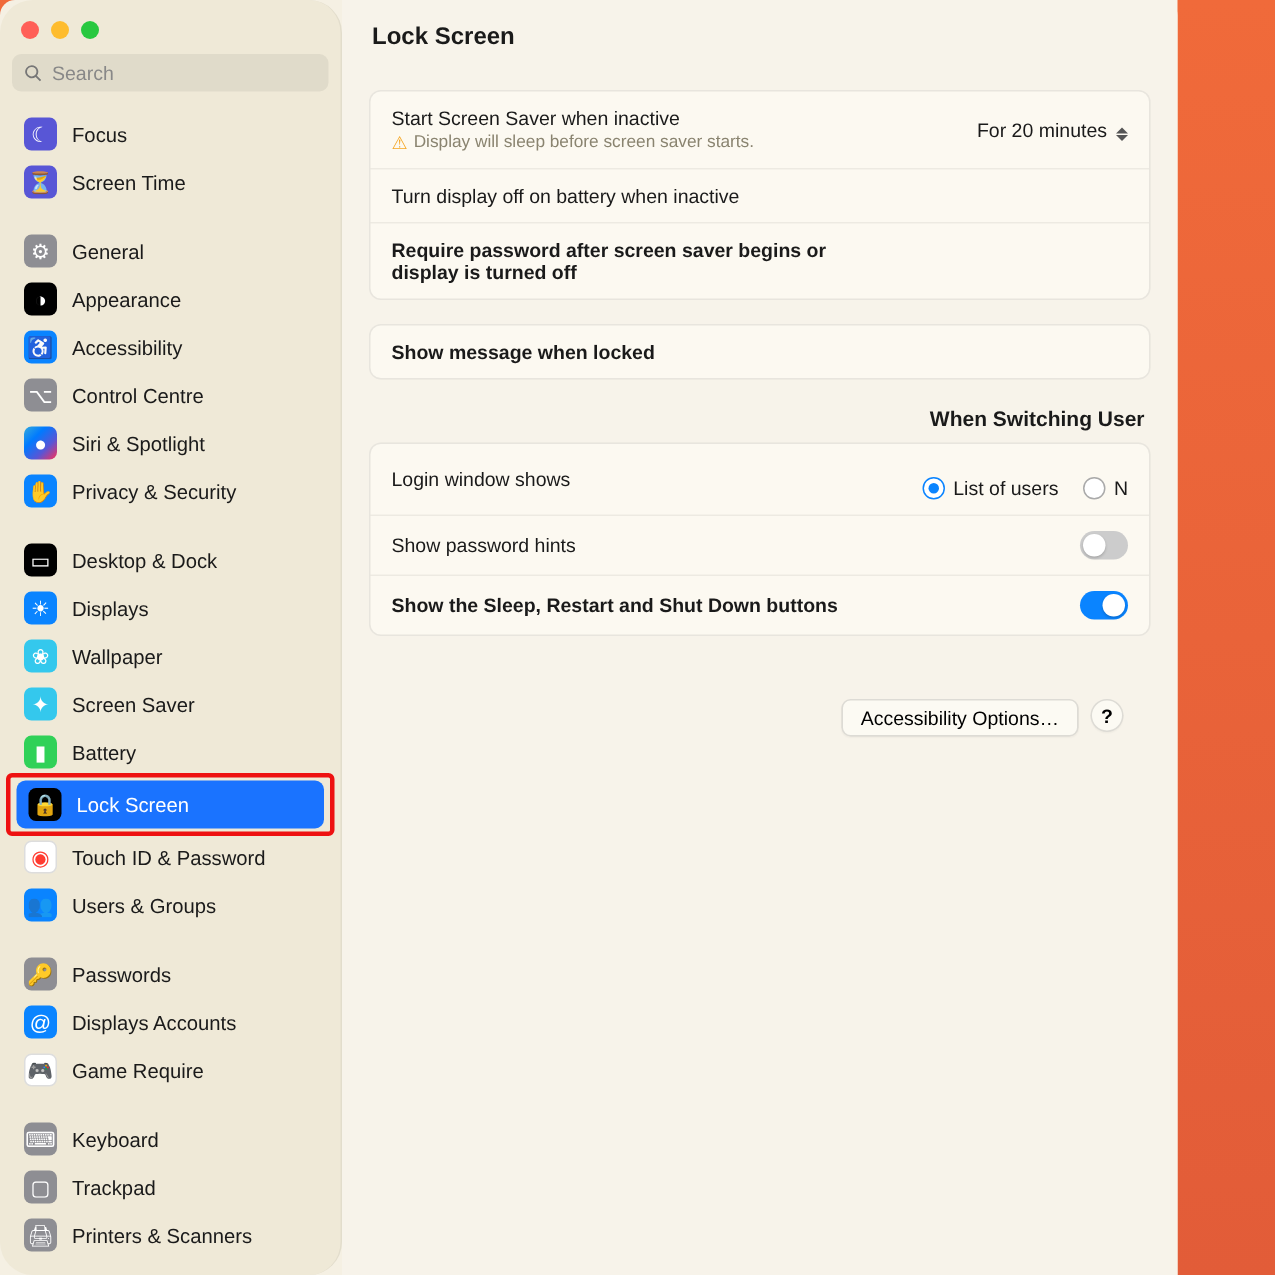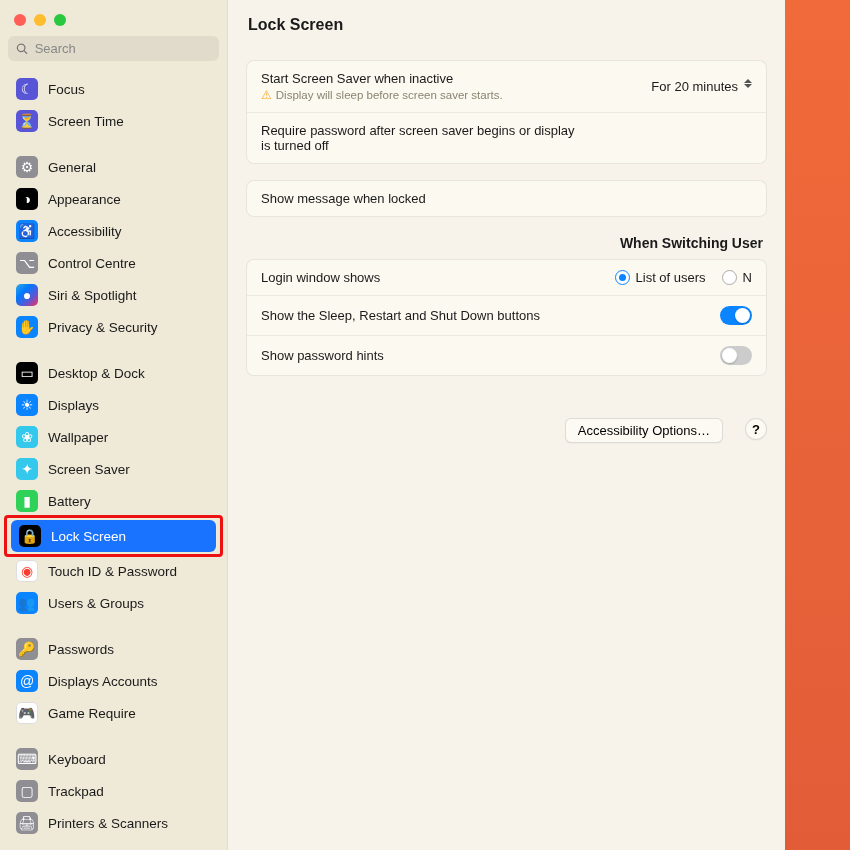--- a/index.html
+++ b/index.html
@@ -1,18 +1,18 @@
 <!DOCTYPE html>
 <html><head>
 <meta charset="utf-8">
 <style>
 * { box-sizing: border-box; margin: 0; padding: 0; font-family: -apple-system, BlinkMacSystemFont, "Segoe UI", Helvetica, Arial, sans-serif; }
 body { width: 850px; height: 850px; background: linear-gradient(180deg, #f06a3a 0%, #e25c38 100%); display: flex; overflow: hidden; }
 .window { width: 785px; height: 850px; display: flex; background: #f5f0e3; border-radius: 10px 10px 0 0; }
-.sidebar { width: 228px; background: #efe9d7; display: flex; flex-direction: column; border-right: 1px solid rgba(0,0,0,0.05); }
+.sidebar { width: 228px; background: #efe9d7; display: flex; flex-direction: column; border-right: 1px solid rgba(0,0,0,0.05); border-radius: 22px; }
 .traffic-lights { display: flex; gap: 8px; padding: 14px 14px 10px 14px; }
 .tl { width: 12px; height: 12px; border-radius: 50%; }
 .tl.red { background: #ff5f57; }
 .tl.yellow { background: #febc2e; }
 .tl.green { background: #28c840; }
 .search-wrap { padding: 0 8px 8px 8px; }
 .search { display: flex; align-items: center; background: rgba(0,0,0,0.06); border-radius: 6px; padding: 5px 8px; }
 .search svg { width: 14px; height: 14px; fill: #777; margin-right: 6px; }
 .search input { border: none; background: transparent; outline: none; font-size: 13px; width: 100%; color: #333; }
 .search input::placeholder { color: #888; }
@@ -23,39 +23,39 @@
 .side-item { display: flex; align-items: center; gap: 10px; padding: 5px 8px; border-radius: 6px; font-size: 13.5px; color: #1a1a1a; cursor: pointer; }
 .side-item.selected { background: #1a73ff; color: #fff; }
 .highlight-box { border: 3px solid #e11; border-radius: 4px; margin: -2px -4px; padding: 2px 4px; }
 .side-icon { width: 22px; height: 22px; border-radius: 5px; display: flex; align-items: center; justify-content: center; font-size: 14px; flex-shrink: 0; }
 .content { flex: 1; background: #f7f3ea; padding: 0; overflow: hidden; position: relative; }
 .content-header { padding: 16px 20px 10px 20px; }
 .content-header h1 { font-size: 16px; font-weight: 700; color: #1a1a1a; }
 .content-body { padding: 16px 18px; }
 .setting-group { background: #fcf9f1; border: 1px solid rgba(0,0,0,0.08); border-radius: 8px; margin-bottom: 16px; }
 .setting-row { display: flex; align-items: center; justify-content: space-between; padding: 10px 14px; border-bottom: 1px solid rgba(0,0,0,0.06); font-size: 13px; color: #1a1a1a; }
-.setting-row:last-child { border-bottom: none; }
+.setting-row:last-child { border-bottom: none; font-weight: bold; }
 .setting-row .left { flex: 1; }
 .setting-sub { font-size: 11.5px; color: #8a8470; display: flex; align-items: center; gap: 4px; margin-top: 2px; }
-.dropdown-trigger { display: flex; align-items: flex-start; gap: 6px; font-size: 13px; color: #1a1a1a; cursor: pointer; }
+.dropdown-trigger { display: flex; align-items: flex-end; gap: 6px; font-size: 13px; color: #1a1a1a; cursor: pointer; }
 .dropdown-caret { display: inline-flex; flex-direction: column; gap: 1px; }
 .caret-up, .caret-down { width: 0; height: 0; border-left: 4px solid transparent; border-right: 4px solid transparent; }
 .caret-up { border-bottom: 4px solid #555; }
 .caret-down { border-top: 4px solid #555; }
 .section-title { font-size: 14px; font-weight: 700; color: #1a1a1a; margin: 18px 4px 8px 4px; text-align: right; }
 .radio-group { display: flex; align-items: center; gap: 16px; }
-.radio { display: flex; align-items: flex-start; gap: 6px; font-size: 13px; }
+.radio { display: flex; align-items: flex-start; gap: 6px; font-size: 13px; margin-top: 12px; }
 .radio-btn { width: 15px; height: 15px; border-radius: 50%; border: 1px solid #aaa; display: flex; align-items: center; justify-content: center; background: #fff; }
 .radio-btn.checked { border-color: #0a84ff; }
 .radio-btn.checked::after { content: ""; width: 7px; height: 7px; background: #0a84ff; border-radius: 50%; }
 .toggle { width: 32px; height: 19px; background: #0a84ff; border-radius: 10px; position: relative; }
 .toggle.off { background: #ccc; }
 .toggle::after { content: ""; position: absolute; width: 15px; height: 15px; background: #fff; border-radius: 50%; top: 2px; right: 2px; box-shadow: 0 1px 2px rgba(0,0,0,0.2); }
 .toggle.off::after { left: 2px; right: auto; }
-.footer-buttons { display: flex; justify-content: flex-end; gap: 22px; padding: 10px 18px; }
+.footer-buttons { display: flex; justify-content: flex-end; gap: 8px; padding: 10px 36px; }
 .btn { background: #fcfaf3; border: 1px solid rgba(0,0,0,0.12); border-radius: 6px; padding: 4px 12px; font-size: 13px; cursor: pointer; box-shadow: 0 1px 1px rgba(0,0,0,0.03); }
 .help-btn { width: 22px; height: 22px; border-radius: 50%; padding: 0; display: flex; align-items: center; justify-content: center; font-weight: 600; }
 .warn-icon { color: #f5a623; font-size: 12px; }
 
 
 .ic-focus { background: #5856d6; color: #fff; }
 .ic-screentime { background: #5856d6; color: #fff; }
 .ic-general { background: #8e8e93; color: #fff; }
 .ic-appearance { background: #000; color: #fff; }
 .ic-accessibility { background: #0a84ff; color: #fff; }
@@ -215,20 +215,23 @@
           </div>
           <div class="dropdown-trigger">
             <span>For 20 minutes</span>
             <span class="dropdown-caret">
                 <span class="caret-up"></span>
                 <span class="caret-down"></span>
               </span>
           </div>
         </div>
         <div class="setting-row">
+          <div class="left">Turn display off on battery when inactive</div>
+        </div>
+        <div class="setting-row">
           <div class="left" style="max-width:320px">Require password after screen saver begins or display is turned off</div>
         </div>
       </div>
 
       <div class="setting-group">
         <div class="setting-row">
           <div class="left">Show message when locked</div>
         </div>
       </div>
 
@@ -242,26 +245,26 @@
               <div class="radio-btn checked"></div>
               <span>List of users</span>
             </div>
             <div class="radio">
               <div class="radio-btn"></div>
               <span>N</span>
             </div>
           </div>
         </div>
         <div class="setting-row">
+          <div class="left">Show password hints</div>
+          <div class="toggle off"></div>
+        </div>
+        <div class="setting-row">
           <div class="left">Show the Sleep, Restart and Shut Down buttons</div>
           <div class="toggle"></div>
-        </div>
-        <div class="setting-row">
-          <div class="left">Show password hints</div>
-          <div class="toggle off"></div>
         </div>
       </div>
     </div>
 
     <div class="footer-buttons">
       <button class="btn">Accessibility Options…</button>
       <button class="btn help-btn">?</button>
     </div>
 
   </div>

